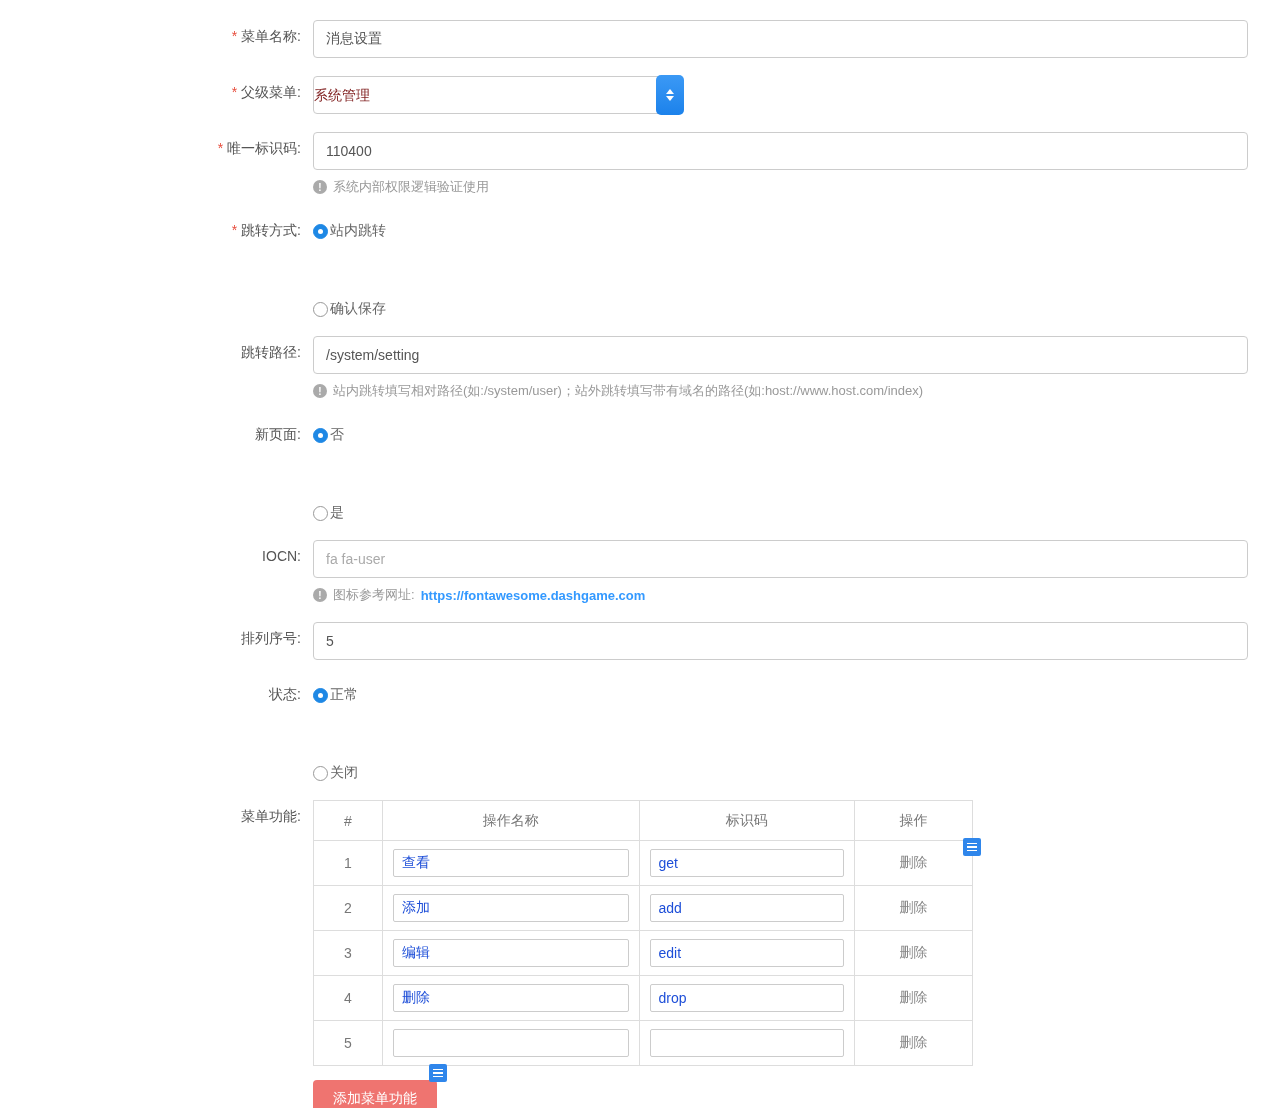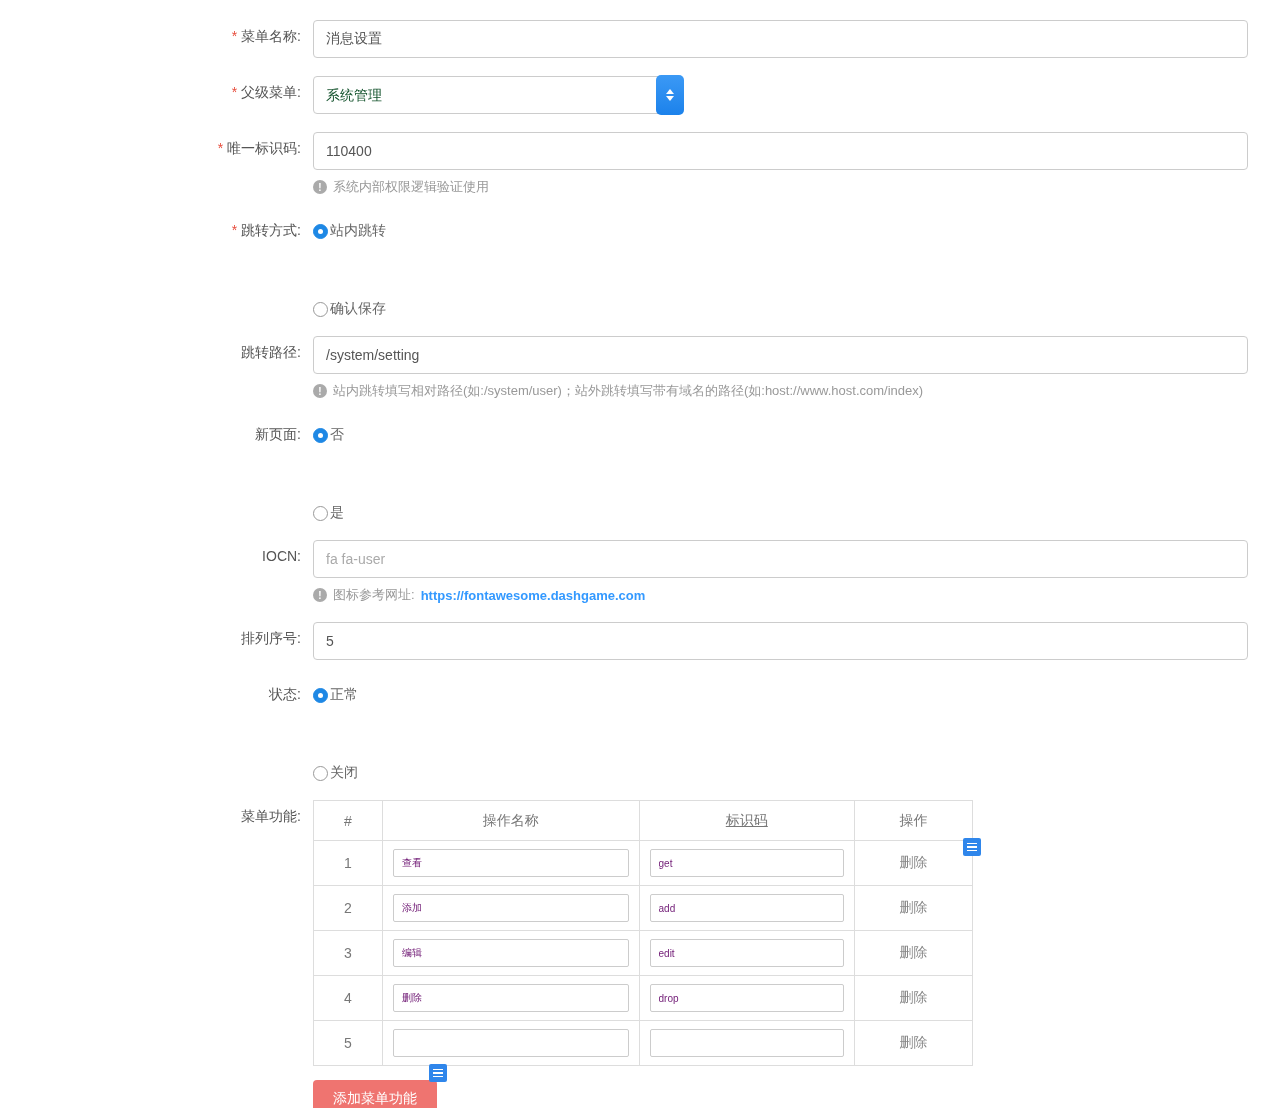--- a/index.html
+++ b/index.html
@@ -46,23 +46,23 @@
     .text-input::placeholder { color: #aaa; }
     .select-wrap {
       position: relative;
       width: 370px;
     }
     .select-input {
       width: 100%;
       height: 38px;
       border: 1px solid #ccc;
       border-radius: 4px;
-      padding: 0 12px;
+      padding: 0 0;
       font-size: 14px;
-      color: #14532d;
+      color: #7f1d1d;
       background: #fff;
       appearance: none;
       cursor: pointer;
     }
     .select-btn {
       position: absolute;
       right: -1px;
       top: -1px;
       width: 28px;
       height: 40px;
@@ -155,30 +155,30 @@
       color: #777;
     }
     .func-table th {
       font-weight: normal;
       background: #fff;
       height: 40px;
     }
     .func-table td { height: 44px; }
     .col-num { width: 70px; }
     .col-name { width: 262px; }
-    .col-code { width: 220px; text-decoration: underline; }
+    .col-code { width: 220px; }
     .col-action { width: 120px; }
     .cell-input {
       width: 100%;
       height: 28px;
       border: 1px solid #ccc;
       border-radius: 2px;
       padding: 0 8px;
-      font-size: 10px;
-      color: #701a75;
+      font-size: 14px;
+      color: #1d4ed8;
     }
     .delete-link {
       color: #888;
       cursor: pointer;
     }
     .badge {
       position: absolute;
       width: 18px;
       height: 18px;
       background: #2f86eb;

